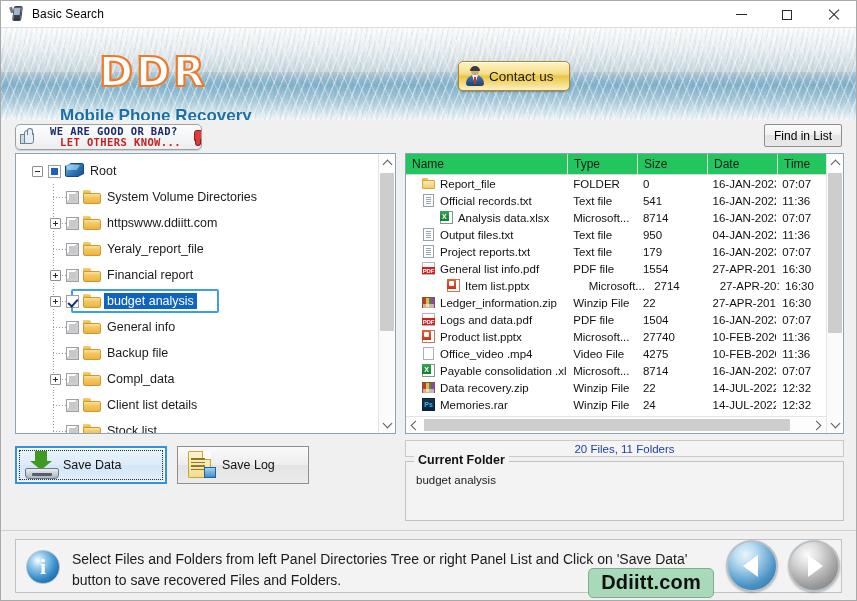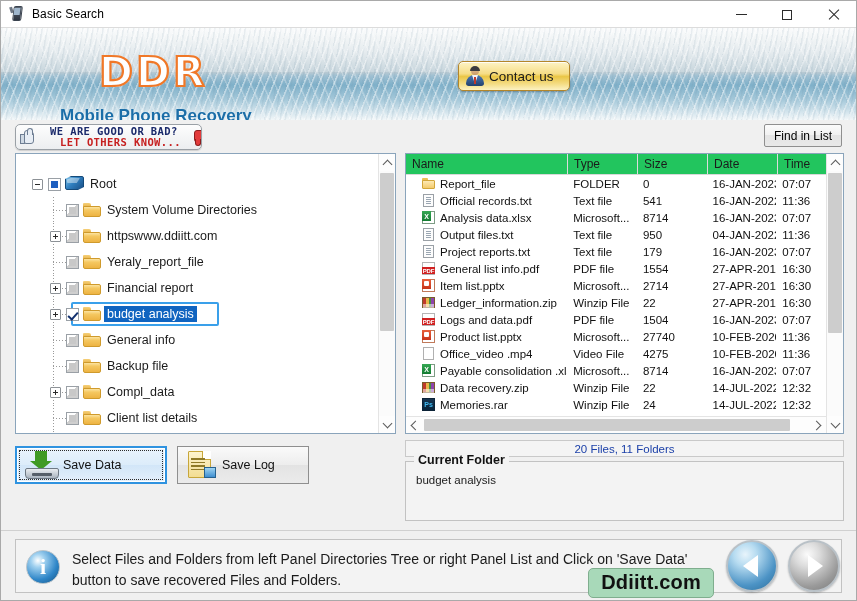--- a/index.html
+++ b/index.html
@@ -185,21 +185,21 @@
   
   .main {
     position: relative; height: 372px; padding: 0 14px;
   }
   .panel-left {
     position: absolute; left: 14px; top: 0; width: 381px; height: 281px;
     border: 1px solid #8aa4bb; background: #fff; overflow: hidden;
   }
   .tree {
     position: absolute; left: 0; top: 0; right: 17px; bottom: 0;
-    overflow: hidden; padding-top: 17px;
+    overflow: hidden; padding-top: 4px;
   }
   .tnode {
     display: flex; align-items: center; height: 26px; padding-left: 2px; position: relative;
   }
   .tnode .guide {
     position: absolute; left: 37px; top: 0; bottom: 0; width: 1px;
     background-image: linear-gradient(180deg, #9a9a9a 50%, transparent 50%);
     background-size: 1px 3px;
   }
   .tnode .elbow {
@@ -745,21 +745,21 @@
                 <div class="pg"></div>
               </div>
               <span>Official records.txt</span>
             </div>
             <div class="lv-cell" style="width: 70px;">Text file</div>
             <div class="lv-cell" style="width: 70px;">541</div>
             <div class="lv-cell" style="width: 70px;">16-JAN-2022</div>
             <div class="lv-cell" style="width: 50px;">11:36</div>
           </div>
           <div class="lv-row">
-            <div class="lv-cell name" style="width: 162px;">
+            <div class="lv-cell name" style="width: 162px; justify-content: center;">
               <div class="fi xls">
                 <div class="pg"></div>
                 <div class="grn">X</div>
               </div>
               <span>Analysis data.xlsx</span>
             </div>
             <div class="lv-cell" style="width: 70px;">Microsoft...</div>
             <div class="lv-cell" style="width: 70px;">8714</div>
             <div class="lv-cell" style="width: 70px;">16-JAN-2023</div>
             <div class="lv-cell" style="width: 50px;">07:07</div>
@@ -795,21 +795,21 @@
                 <div class="red">PDF</div>
               </div>
               <span>General list info.pdf</span>
             </div>
             <div class="lv-cell" style="width: 70px;">PDF file</div>
             <div class="lv-cell" style="width: 70px;">1554</div>
             <div class="lv-cell" style="width: 70px;">27-APR-2017</div>
             <div class="lv-cell" style="width: 50px;">16:30</div>
           </div>
           <div class="lv-row">
-            <div class="lv-cell name" style="width: 162px;">
+            <div class="lv-cell name" style="width: 162px; margin-left: 25px;">
               <div class="fi ppt">
                 <div class="pg"></div>
                 <div class="org"></div>
               </div>
               <span>Item list.pptx</span>
             </div>
             <div class="lv-cell" style="width: 70px;">Microsoft...</div>
             <div class="lv-cell" style="width: 70px;">2714</div>
             <div class="lv-cell" style="width: 70px;">27-APR-2017</div>
             <div class="lv-cell" style="width: 50px;">16:30</div>

